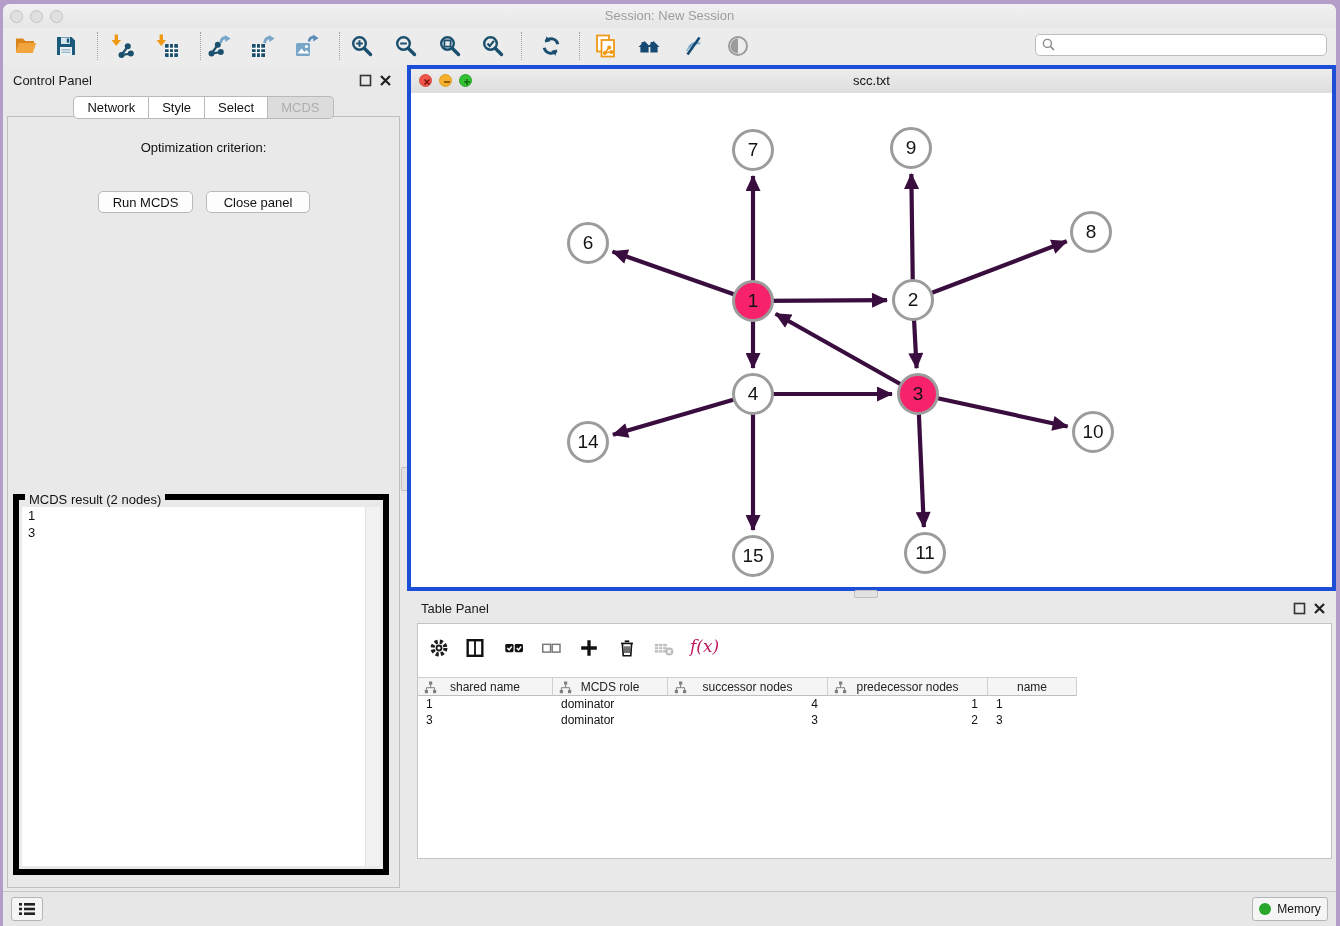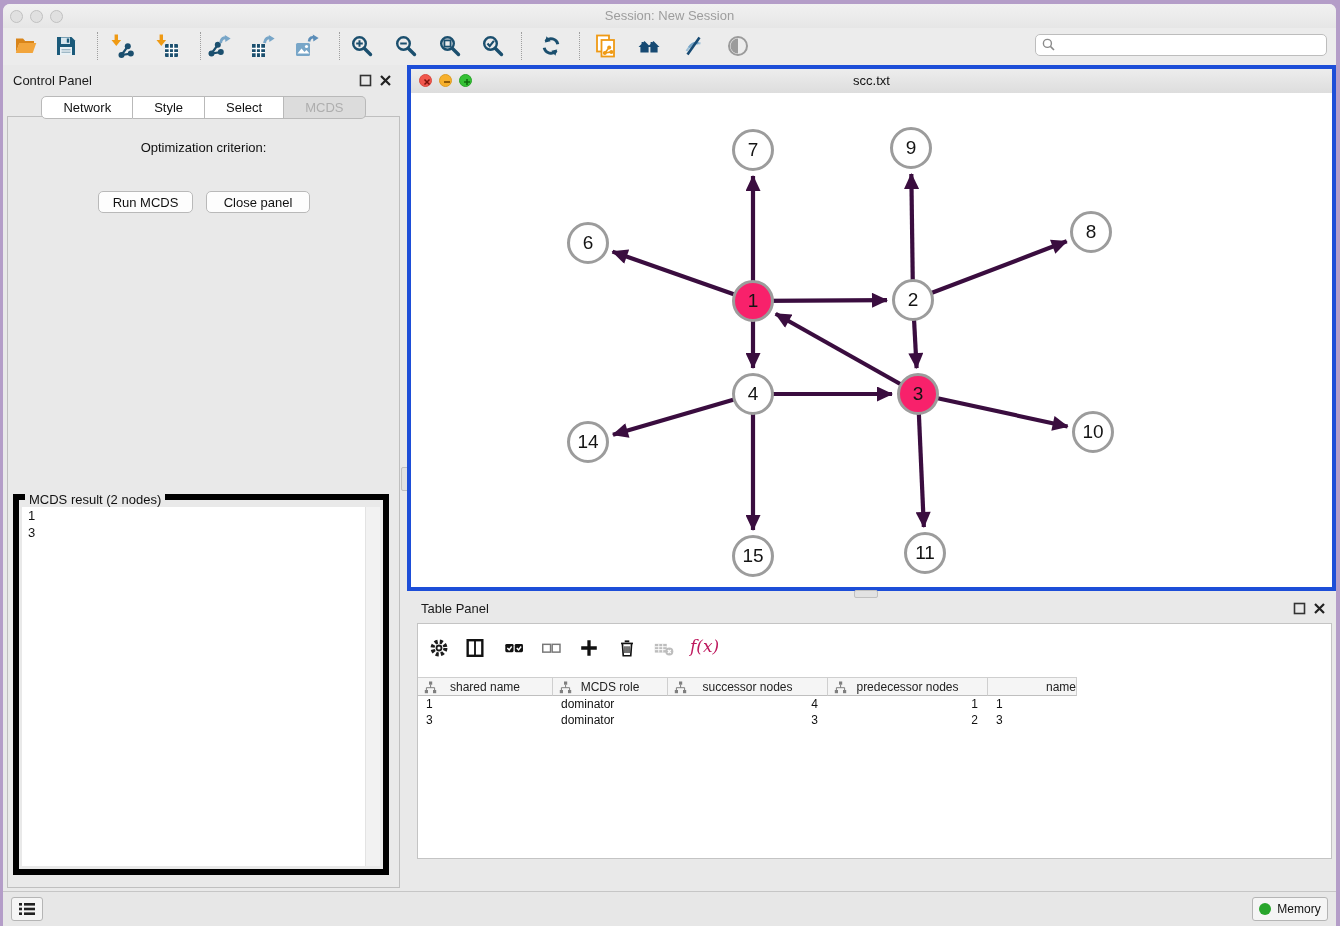--- a/index.html
+++ b/index.html
@@ -22,21 +22,21 @@
 
   
   .main{position:absolute;top:61px;left:0;right:0;bottom:34px;background:#e9e9e9;}
 
   
   .cp{position:absolute;left:0;top:0;width:401px;bottom:0;}
   .cp-title{position:absolute;left:10px;top:8px;font-size:13px;color:#1a1a1a;}
   .panel-ico{position:absolute;top:9px;width:13px;height:13px;}
   .tabsrow{position:absolute;left:0;right:0;text-align:center;z-index:2;}
   .tabseg{display:inline-flex;}
-  .tab{height:21px;line-height:21px;font-size:13px;padding:0 21px;background:#fff;border:1px solid #b9b9b9;border-left:none;color:#111;white-space:nowrap;}
+  .tab{height:21px;line-height:21px;font-size:13px;padding:0 13px;background:#fff;border:1px solid #b9b9b9;border-left:none;color:#111;white-space:nowrap;}
   .tab:first-child{border-left:1px solid #b9b9b9;border-radius:5px 0 0 5px;}
   .tab:last-child{border-radius:0 5px 5px 0;}
   .tab.selected{background:#dcdcdc;color:#aeaeae;}
   .cp-box{position:absolute;top:51px;left:4px;right:4px;bottom:4px;border:1px solid #bfbfbf;background:#e9e9e9;}
   .opt-label{position:absolute;top:23px;left:0;right:0;text-align:center;font-size:13px;color:#111;}
   .dropdown{position:absolute;top:41px;left:40px;width:309px;height:23px;background:#fff;border:1px solid #adadad;border-radius:4px;box-sizing:border-box;font-size:13px;line-height:21px;padding-left:10px;}
   .dd-arrows{position:absolute;right:5px;top:3px;}
   .cbtn{position:absolute;top:74px;height:22px;background:#fdfdfd;border:1px solid #b9b9b9;border-radius:5px;font-size:13px;color:#111;font-family:"Liberation Sans",sans-serif;}
   .fieldset{position:absolute;left:5px;right:10px;top:377px;bottom:12px;border:6px solid #000000;}
   .fs-label{position:absolute;top:-8px;left:6px;background:#e9e9e9;padding:0 4px;font-size:13px;color:#111;}
@@ -433,21 +433,21 @@
                 <path d="M6.6 3.7v3M2.4 9V6.7h8.2V9" stroke="#7f7f7f" fill="none"></path>
               </svg><span>successor nodes</span></div>
             <div class="th" style="width: 160px;"><svg width="13" height="13" viewBox="0 0 13 13">
                 <g fill="#7f7f7f">
                   <rect x="5" y="0.5" width="3.2" height="3.2"></rect>
                   <rect x="0.8" y="9" width="3.2" height="3.2"></rect>
                   <rect x="9" y="9" width="3.2" height="3.2"></rect>
                 </g>
                 <path d="M6.6 3.7v3M2.4 9V6.7h8.2V9" stroke="#7f7f7f" fill="none"></path>
               </svg><span>predecessor nodes</span></div>
-            <div class="th" style="width: 89px; text-align: right;"><span>name</span></div>
+            <div class="th" style="width: 89px;"><span>name</span></div>
           </div>
         <div class="tp-rows" id="table-rows">
             <div class="trow">
               <div class="td" style="width: 135px; text-align: left; padding: 0px 0px 0px 8px;">1</div>
               <div class="td" style="width: 115px; text-align: left; padding: 0px 0px 0px 8px;">dominator</div>
               <div class="td" style="width: 160px; text-align: right; padding: 0px 10px 0px 0px;">4</div>
               <div class="td" style="width: 160px; text-align: right; padding: 0px 10px 0px 0px;">1</div>
               <div class="td" style="width: 89px; text-align: left; padding: 0px 0px 0px 8px;">1</div>
             </div>
             <div class="trow">

